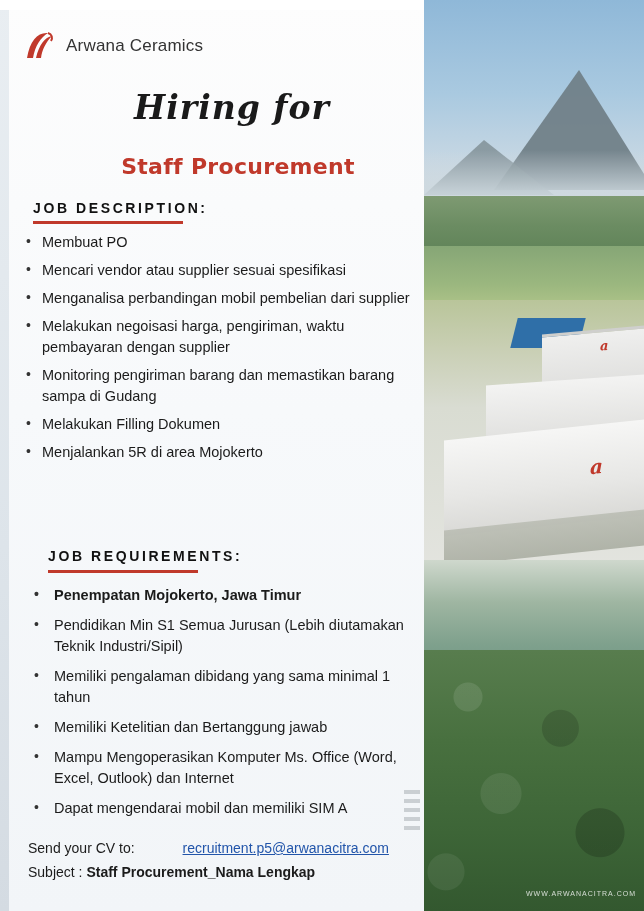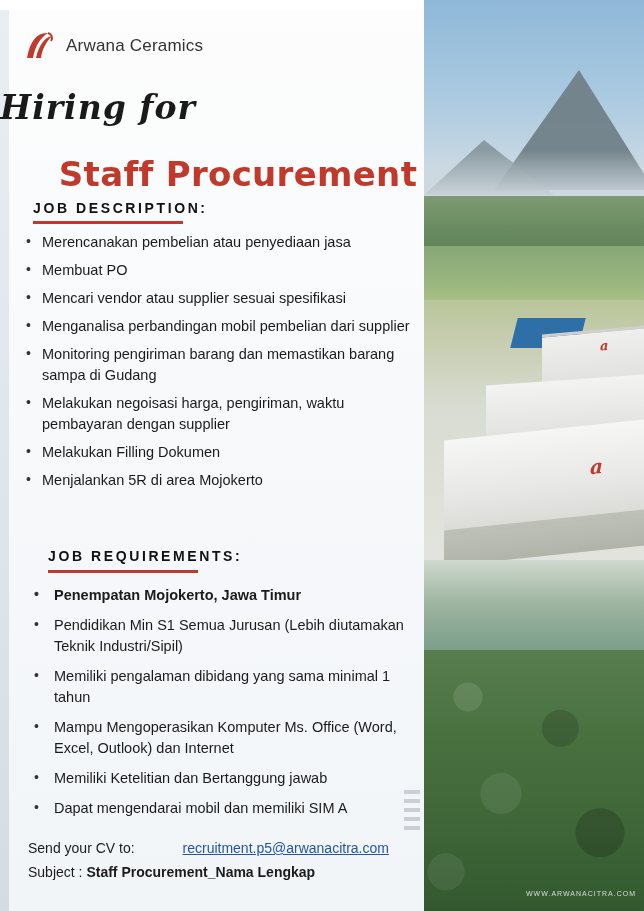--- a/index.html
+++ b/index.html
@@ -60,36 +60,37 @@
     color: #333333;
     letter-spacing: 0.2px;
     white-space: nowrap;
   }
   
   .hiring-for {
     position: absolute;
     left: 0;
     top: 88px;
     width: 464px;
+    text-align: center;
     font-family: "DejaVu Serif", serif;
     font-style: italic;
     font-weight: bold;
     font-size: 33px;
     color: #1a1a1a;
     letter-spacing: 1px;
   }
   .job-title {
     position: absolute;
     left: 0;
     top: 154px;
     width: 476px;
     text-align: center;
     font-family: "DejaVu Sans", sans-serif;
     font-weight: bold;
-    font-size: 34px;
+    font-size: 22px;
     color: #c0392b;
     letter-spacing: 0.3px;
   }
   
   .section-head {
     position: absolute;
     font-family: "Liberation Sans", sans-serif;
     font-weight: bold;
     font-size: 14px;
     color: #111111;
@@ -347,38 +348,37 @@
       </div>
       <div class="logo-text">Arwana Ceramics</div>
     </div>
 
     <div class="hiring-for">Hiring for</div>
     <div class="job-title">Staff Procurement</div>
 
     <div class="section-head" id="jd-head">JOB DESCRIPTION:</div>
     <div class="section-rule" id="jd-rule"></div>
     <ul class="bullets" id="jd-list">
-      <li>Merencanakan pembelian atau penyediaan jasa</li>
       <li>Membuat PO</li>
       <li>Mencari vendor atau supplier sesuai spesifikasi</li>
       <li>Menganalisa perbandingan mobil pembelian dari supplier</li>
+      <li>Melakukan negoisasi harga, pengiriman, waktu pembayaran dengan supplier</li>
       <li>Monitoring pengiriman barang dan memastikan barang sampa di Gudang</li>
-      <li>Melakukan negoisasi harga, pengiriman, waktu pembayaran dengan supplier</li>
       <li>Melakukan Filling Dokumen</li>
       <li>Menjalankan 5R di area Mojokerto</li>
     </ul>
 
     <div class="section-head" id="jr-head">JOB REQUIREMENTS:</div>
     <div class="section-rule" id="jr-rule"></div>
     <ul class="bullets" id="jr-list">
       <li class="bold">Penempatan Mojokerto, Jawa Timur</li>
       <li>Pendidikan Min S1 Semua Jurusan  (Lebih diutamakan Teknik Industri/Sipil)</li>
       <li>Memiliki pengalaman dibidang yang sama minimal 1 tahun</li>
+      <li>Memiliki Ketelitian dan Bertanggung jawab</li>
       <li>Mampu Mengoperasikan Komputer Ms. Office (Word, Excel, Outlook) dan Internet</li>
-      <li>Memiliki Ketelitian dan Bertanggung jawab</li>
       <li>Dapat mengendarai mobil dan memiliki SIM A</li>
     </ul>
 
     <div class="footer">
       <div class="footer-line">
         <span>Send your CV to:</span>
         <a class="footer-link" href="#">recruitment.p5@arwanacitra.com</a>
       </div>
       <div class="footer-line">
         <span>Subject :</span>

